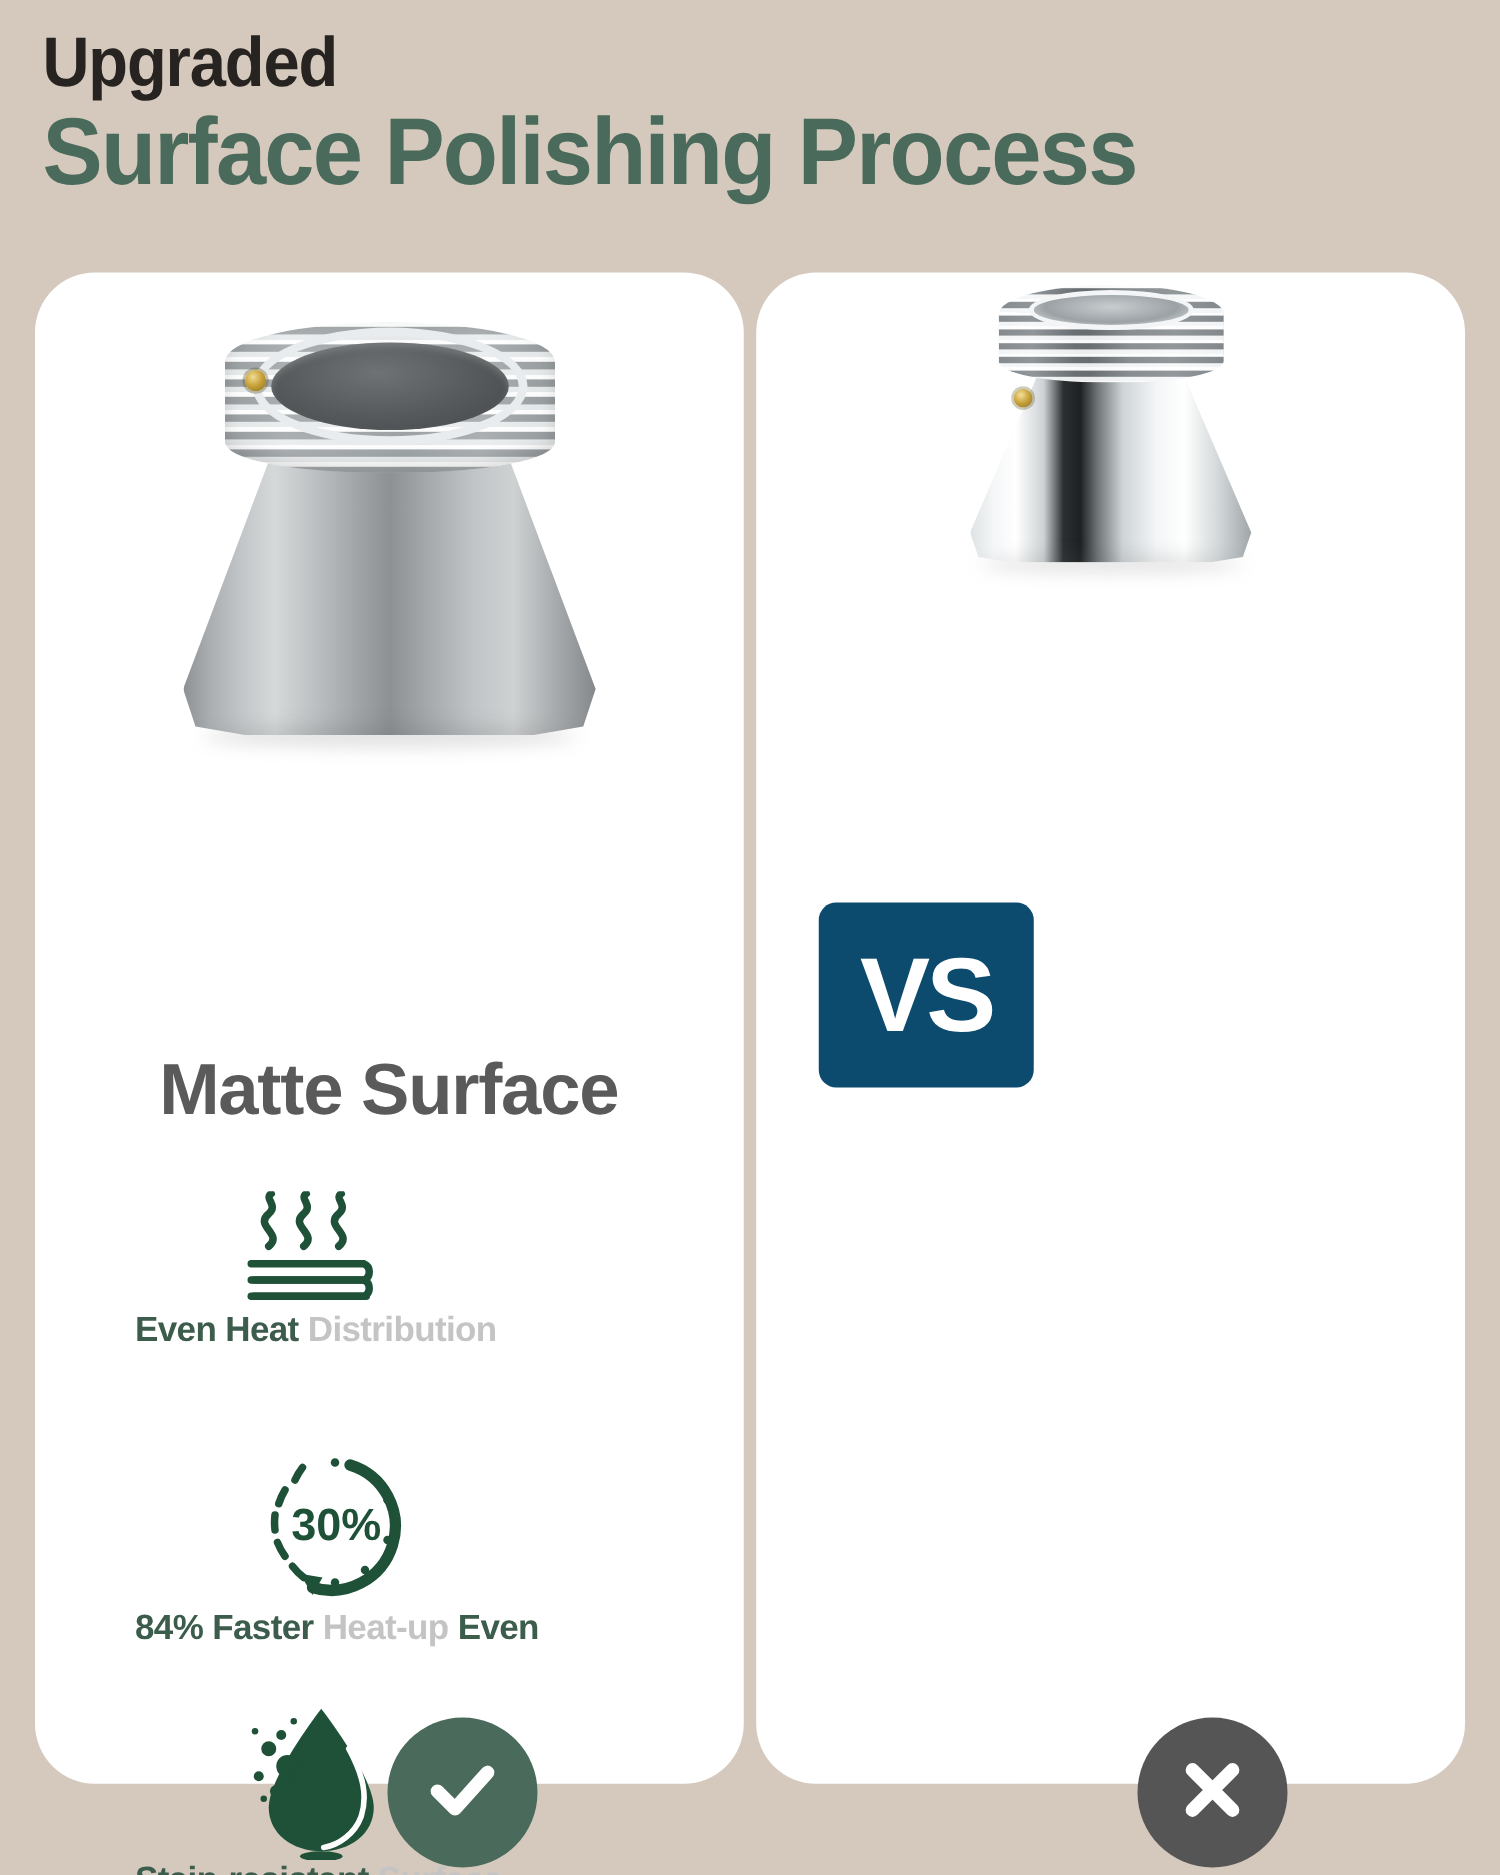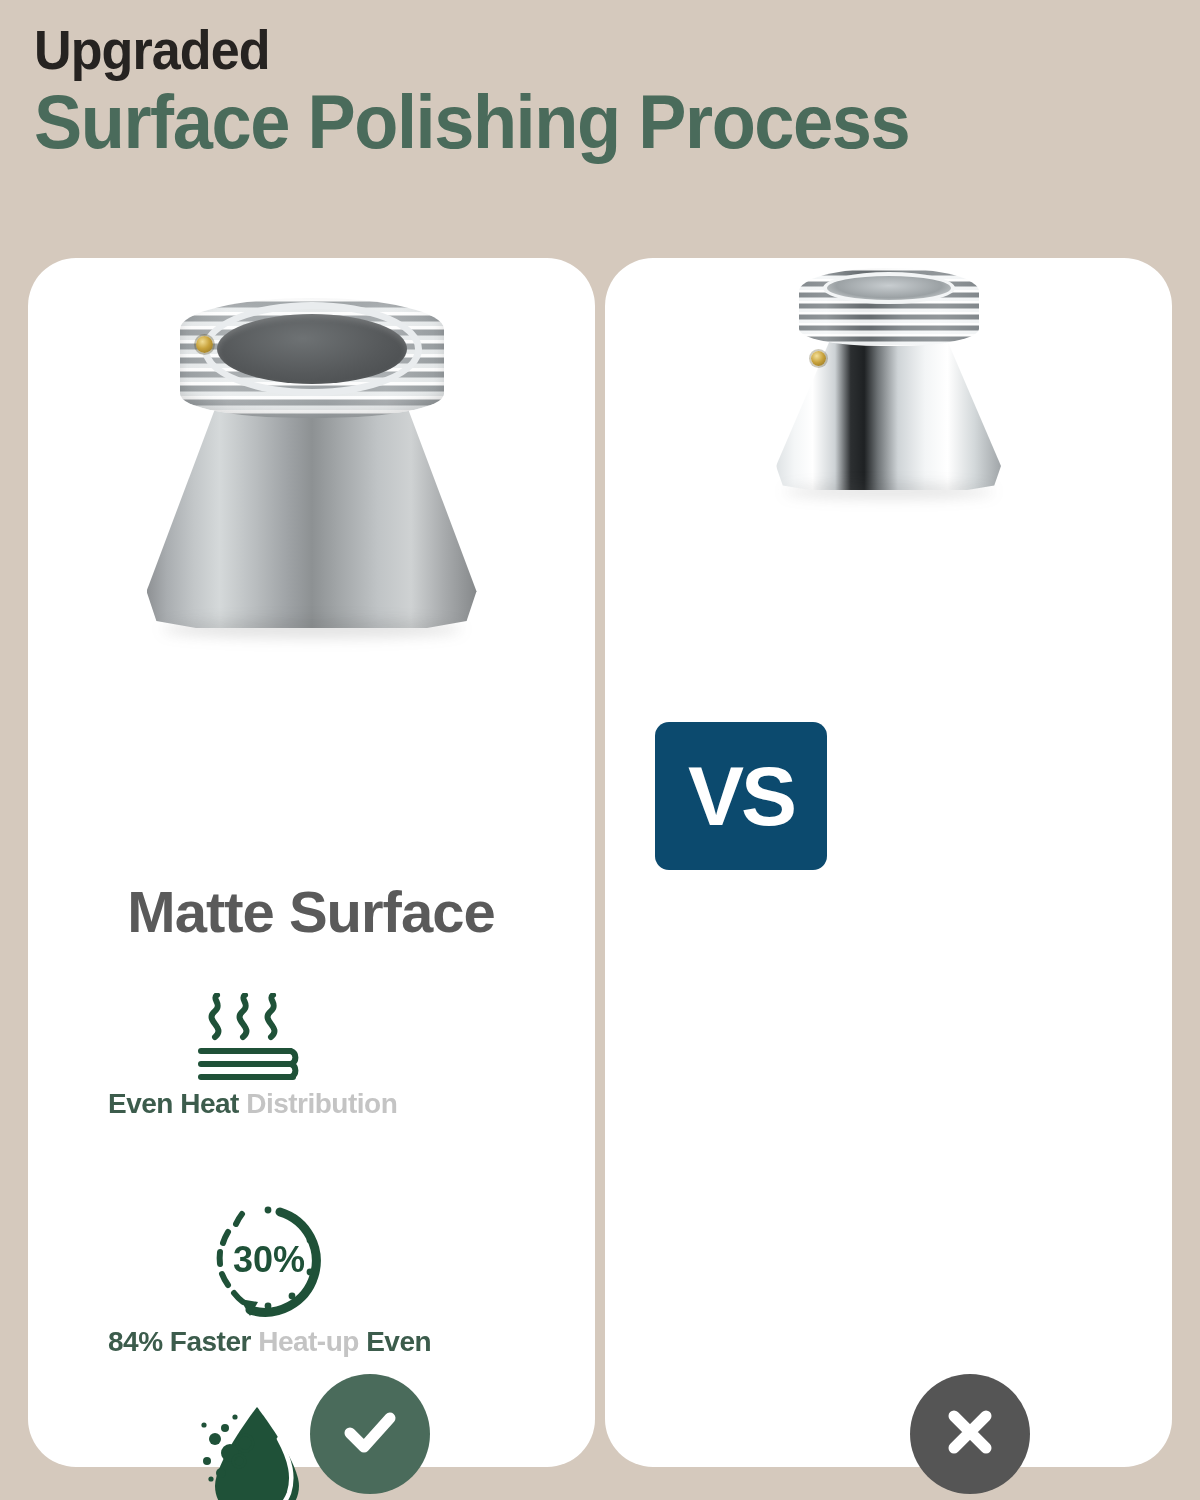--- a/index.html
+++ b/index.html
@@ -23,21 +23,21 @@
     font-size:76px;font-weight:bold;color:#4a6b5b;
     letter-spacing:-1.5px;line-height:1.05;margin-top:4px;
     transform:scaleX(0.95);transform-origin:left center;
     white-space:nowrap;
   }
 
   
   .cards{position:absolute;left:28px;top:218px;width:1144px;height:1209px;}
   .card{
     position:absolute;top:0;height:1209px;
-    background:#ffffff;border-radius:48px;margin-top:40px;
+    background:#ffffff;border-radius:48px;
   }
   .card-left{left:0;width:567px;}
   .card-right{left:577px;width:567px;}
 
   
   .prod{position:absolute;}
   .prod-left{left:170px;top:10px;width:350px;height:380px;}
   .prod-right{left:40px;top:135px;width:250px;height:235px;}
 
   .moka{position:absolute;left:0;top:0;width:100%;height:100%;}

